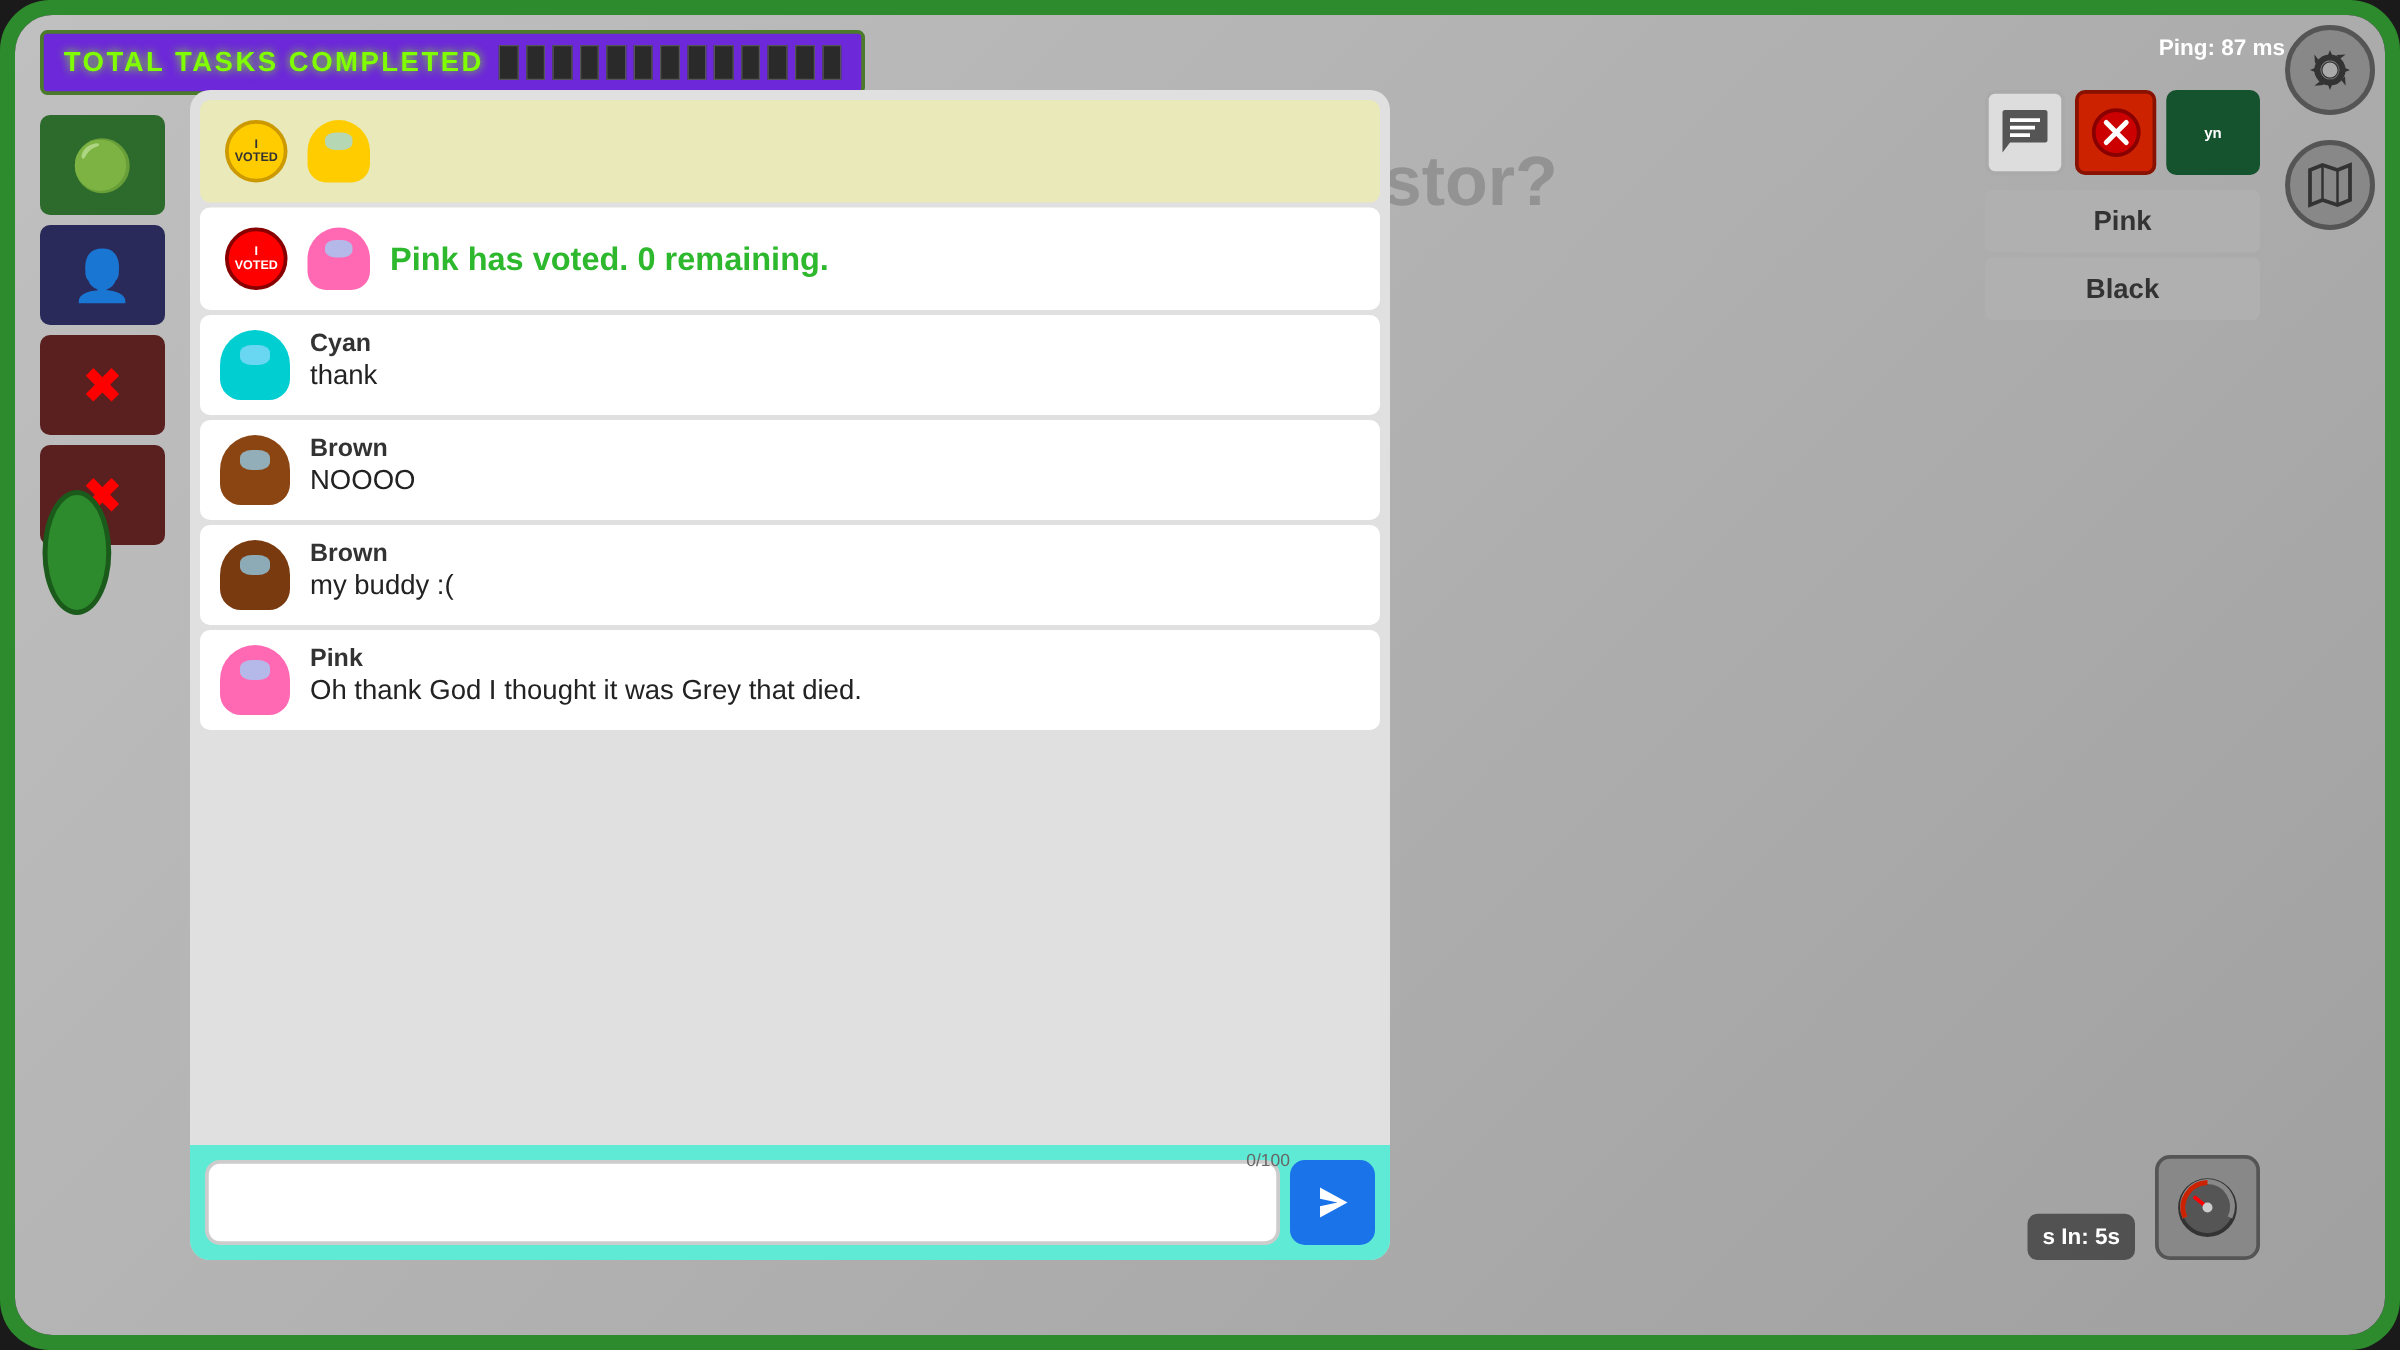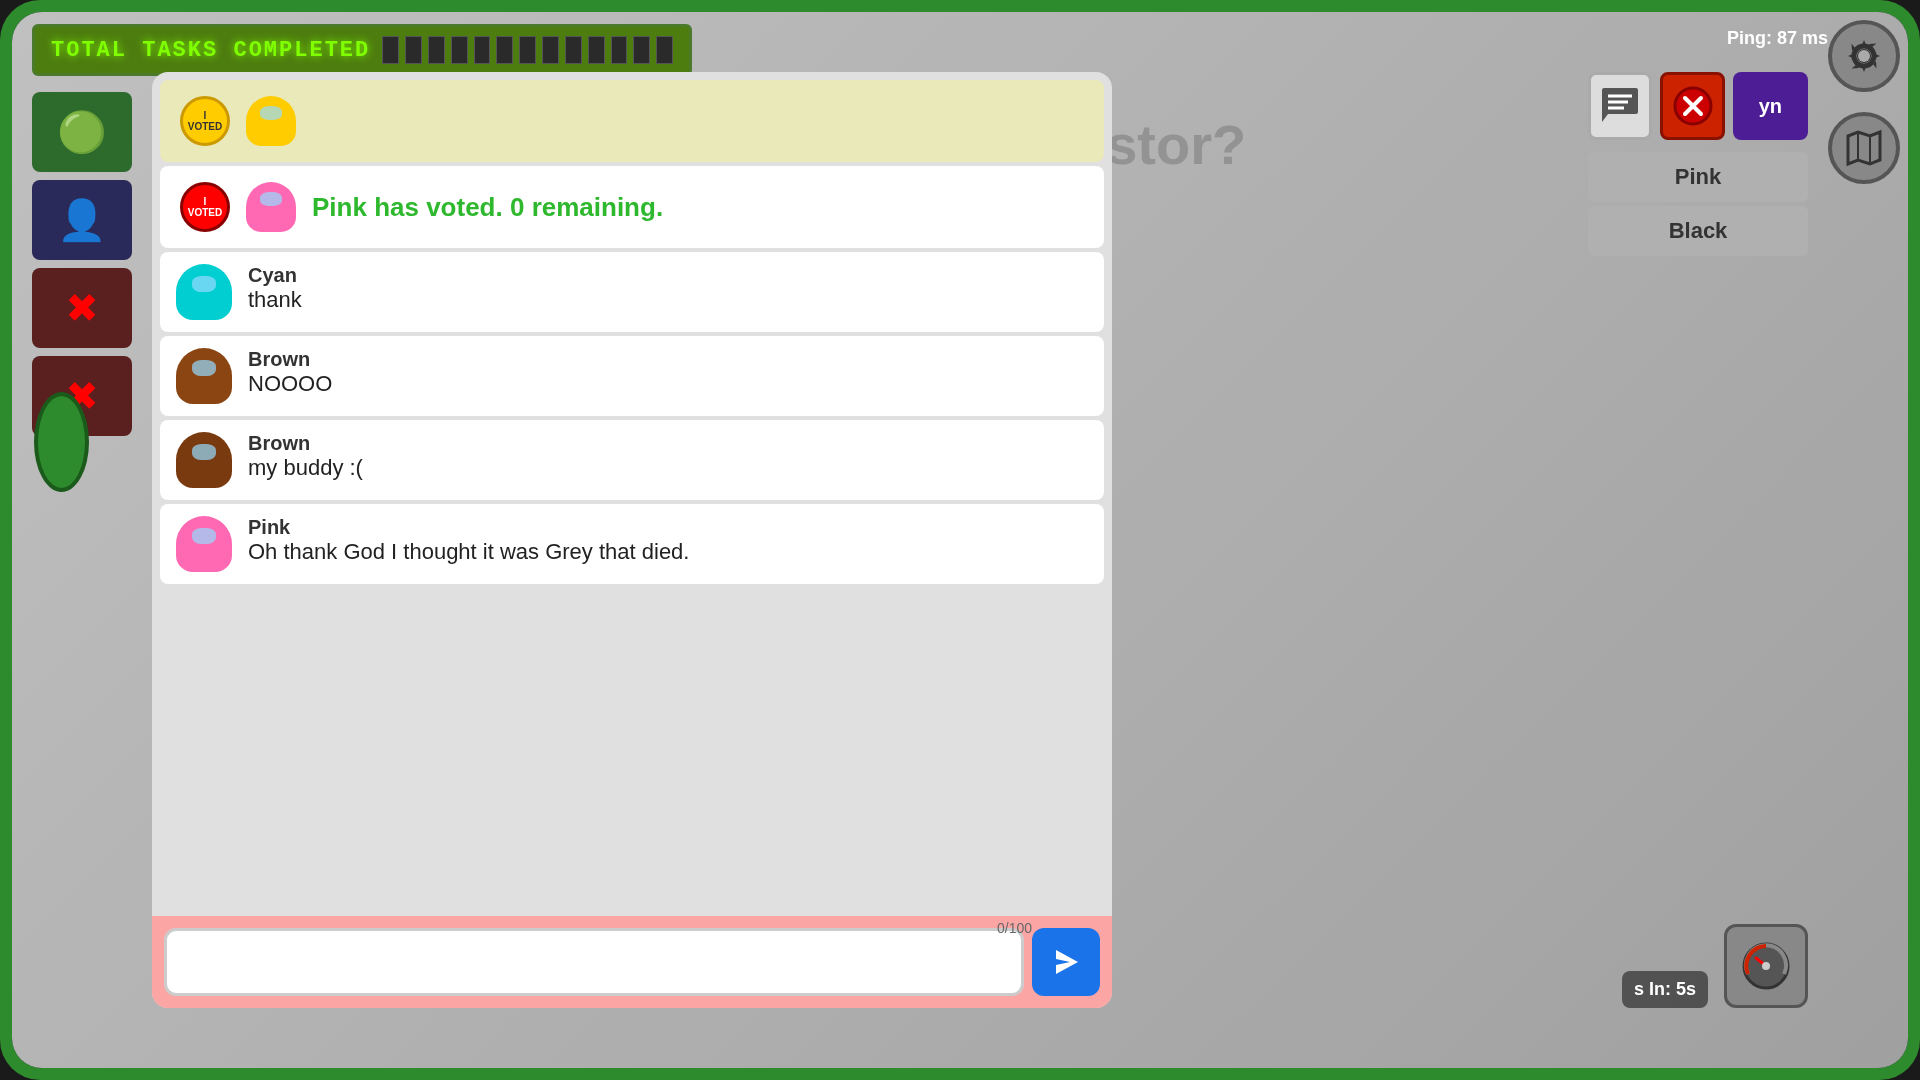--- a/index.html
+++ b/index.html
@@ -61,30 +61,29 @@
       top: 8px;
       left: 20px;
       right: 20px;
       height: 60px;
       display: flex;
       align-items: center;
       gap: 12px;
     }
 
     .task-bar-box {
-      background: #4d7c0f;
+      background: #6d28d9;
       border: 3px solid #4a7a2a;
       border-radius: 6px;
       height: 52px;
       display: flex;
       align-items: center;
       padding: 0 16px;
       gap: 12px;
       flex: 0 0 660px;
-      font-family: Liberation Mono, monospace;
     }
 
     .task-label {
       color: #7fff00;
       font-size: 22px;
       font-weight: 900;
       letter-spacing: 2px;
       text-shadow: 0 0 8px #7fff00;
     }
 
@@ -248,21 +247,21 @@
     }
 
     .message-text {
       font-size: 22px;
       color: #222;
     }
 
     
     .chat-input-area {
       padding: 12px;
-      background: #fca5a5;
+      background: #5eead4;
       display: flex;
       align-items: center;
       gap: 8px;
       position: relative;
     }
 
     .char-count {
       position: absolute;
       right: 80px;
       top: 4px;
@@ -636,21 +635,21 @@
         </div>
 
         <div class="icon-btn icon-btn-active">
           <svg width="40" height="40" viewBox="0 0 40 40">
             <circle cx="20" cy="20" r="18" fill="#cc0000" stroke="#880000" stroke-width="3"></circle>
             <line x1="12" y1="12" x2="28" y2="28" stroke="white" stroke-width="4" stroke-linecap="round"></line>
             <line x1="28" y1="12" x2="12" y2="28" stroke="white" stroke-width="4" stroke-linecap="round"></line>
           </svg>
         </div>
 
-        <div style="width:80px; height:68px; background:#4c1d95; border-radius:8px; display:flex; align-items:center; justify-content:center; font-size:20px; font-weight:bold; color:white;">yn</div>
+        <div style="width:80px; height:68px; background:#14532d; border-radius:8px; display:flex; align-items:center; justify-content:center; font-size:12px; font-weight:bold; color:white;">yn</div>
       </div>
 
       <div class="player-entry">Pink</div>
       <div class="player-entry">Black</div>
     </div>
 
     <div class="speed-btn">
       <svg width="52" height="52" viewBox="0 0 52 52">
         <circle cx="26" cy="26" r="22" fill="#555" stroke="#333" stroke-width="3"></circle>
         <path d="M8 34 A20 20 0 1 1 44 34" fill="none" stroke="#888" stroke-width="4"></path>

